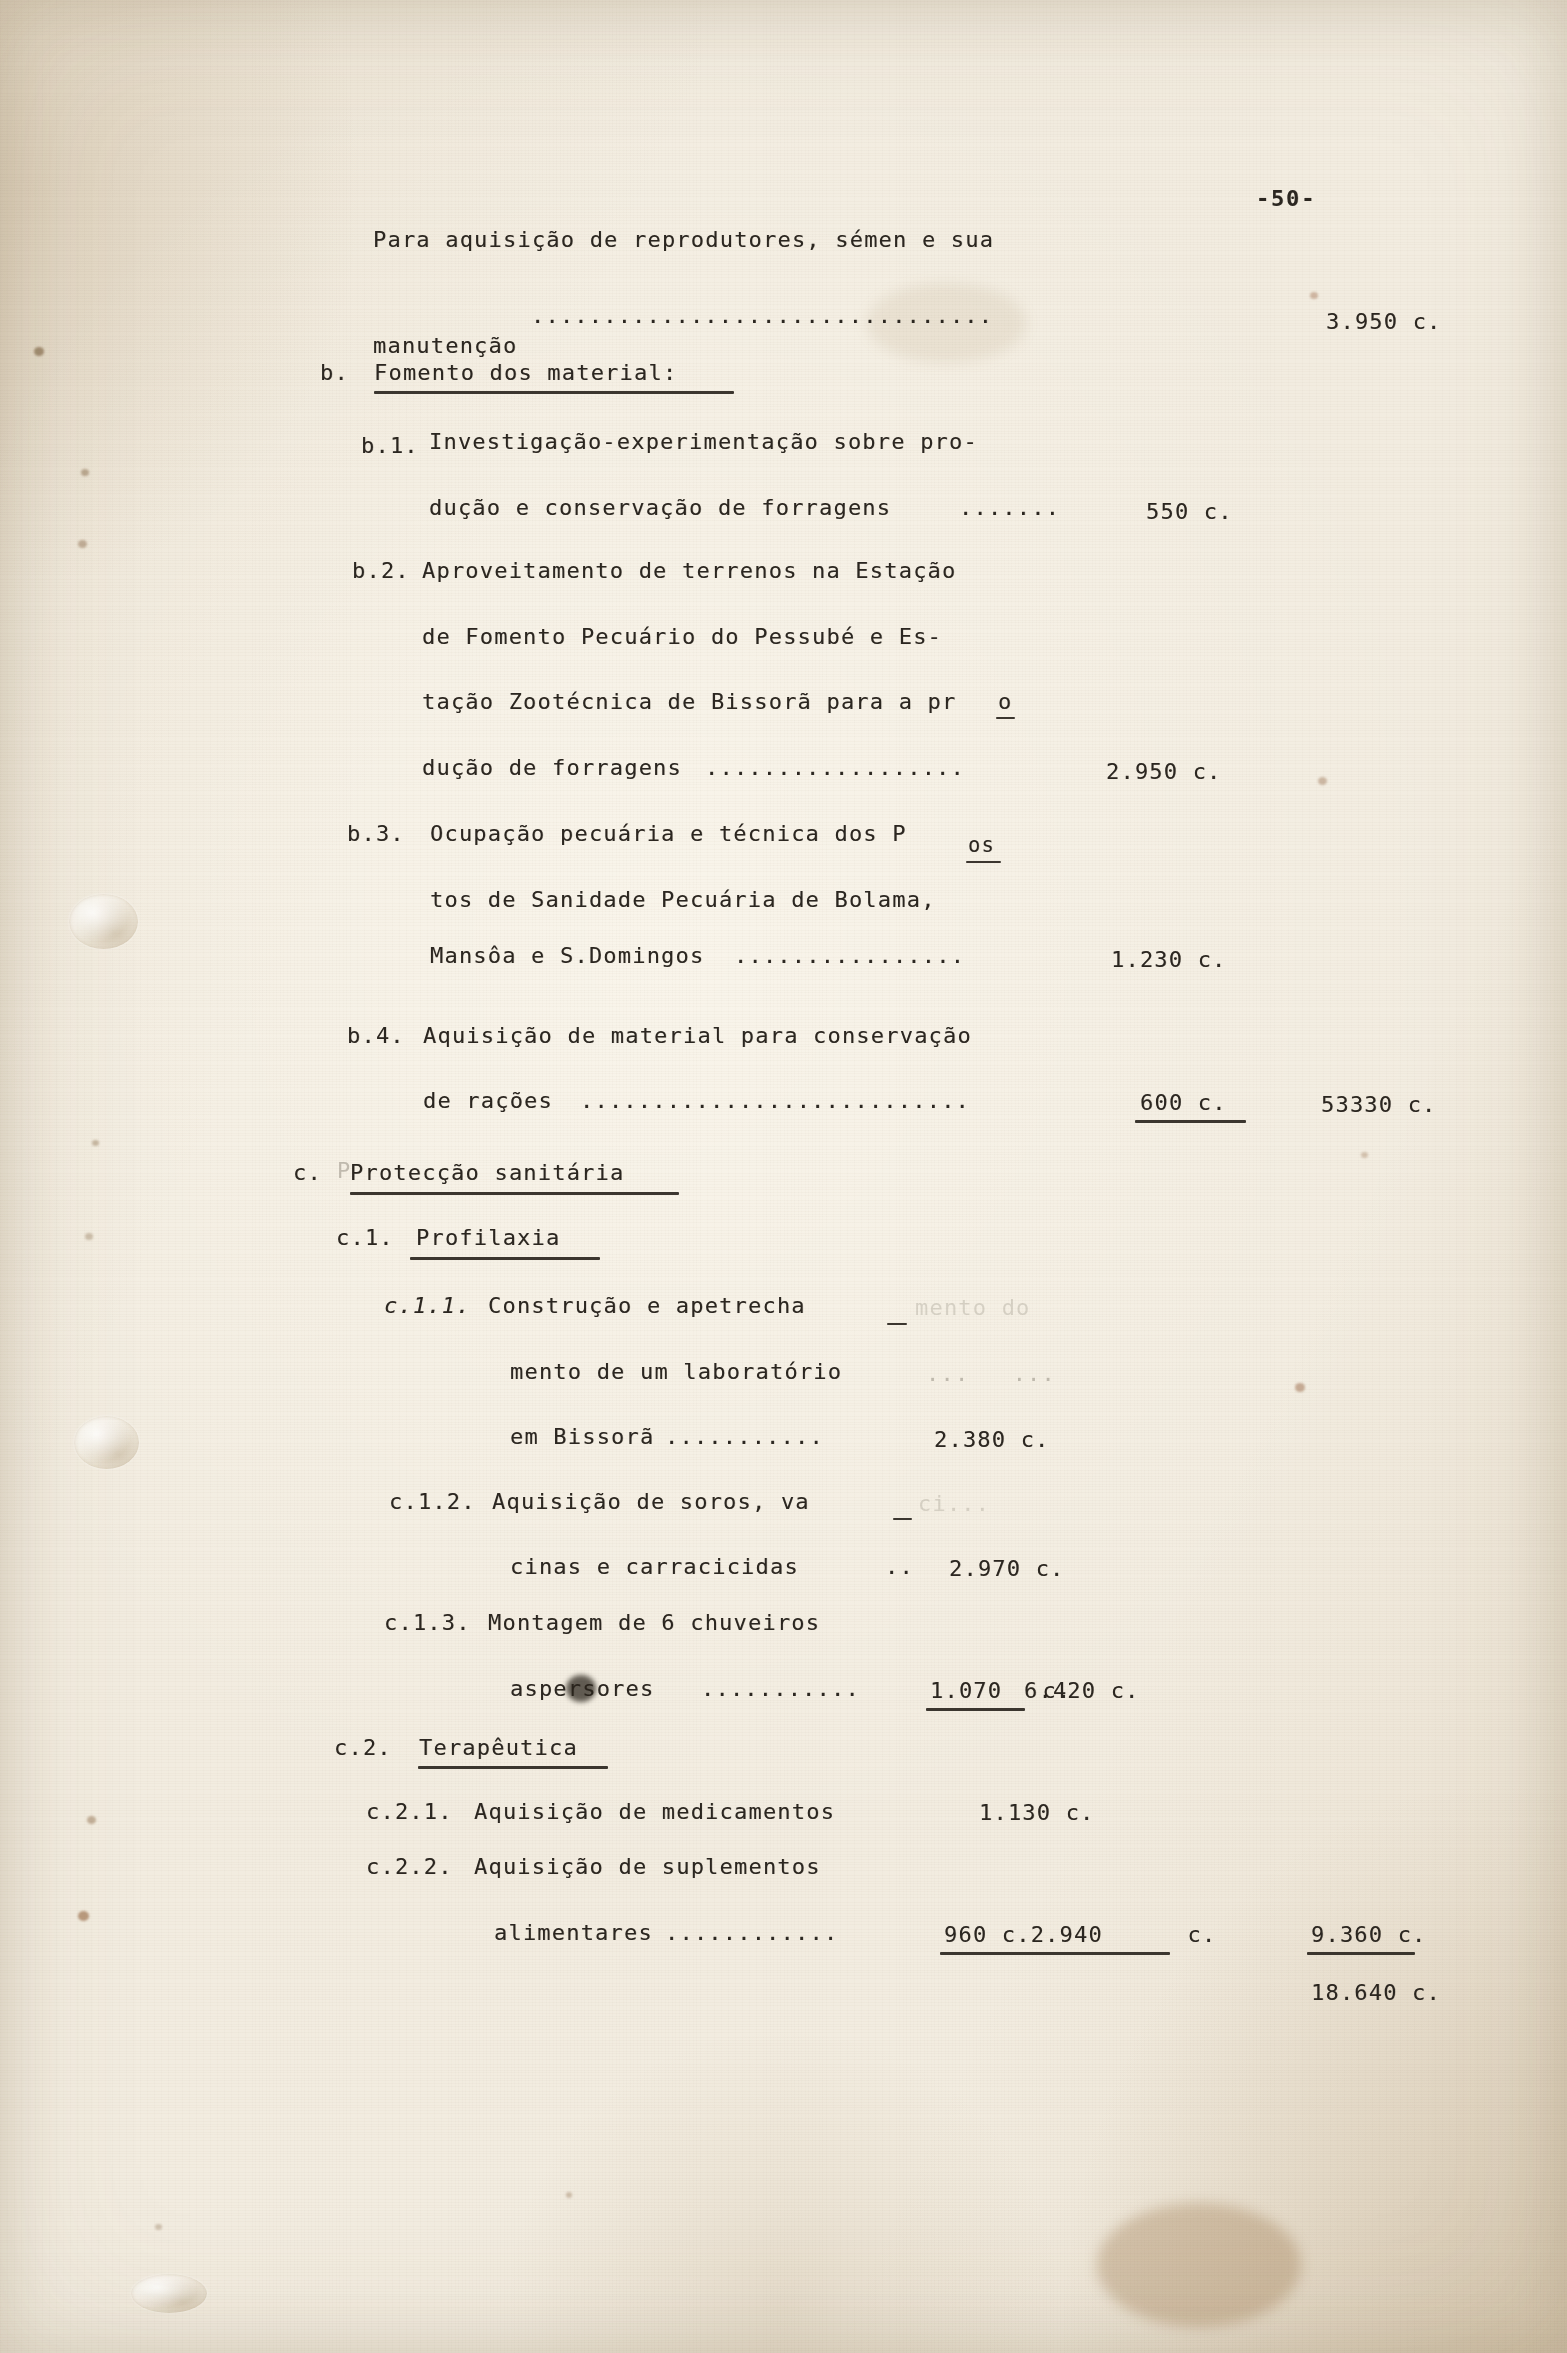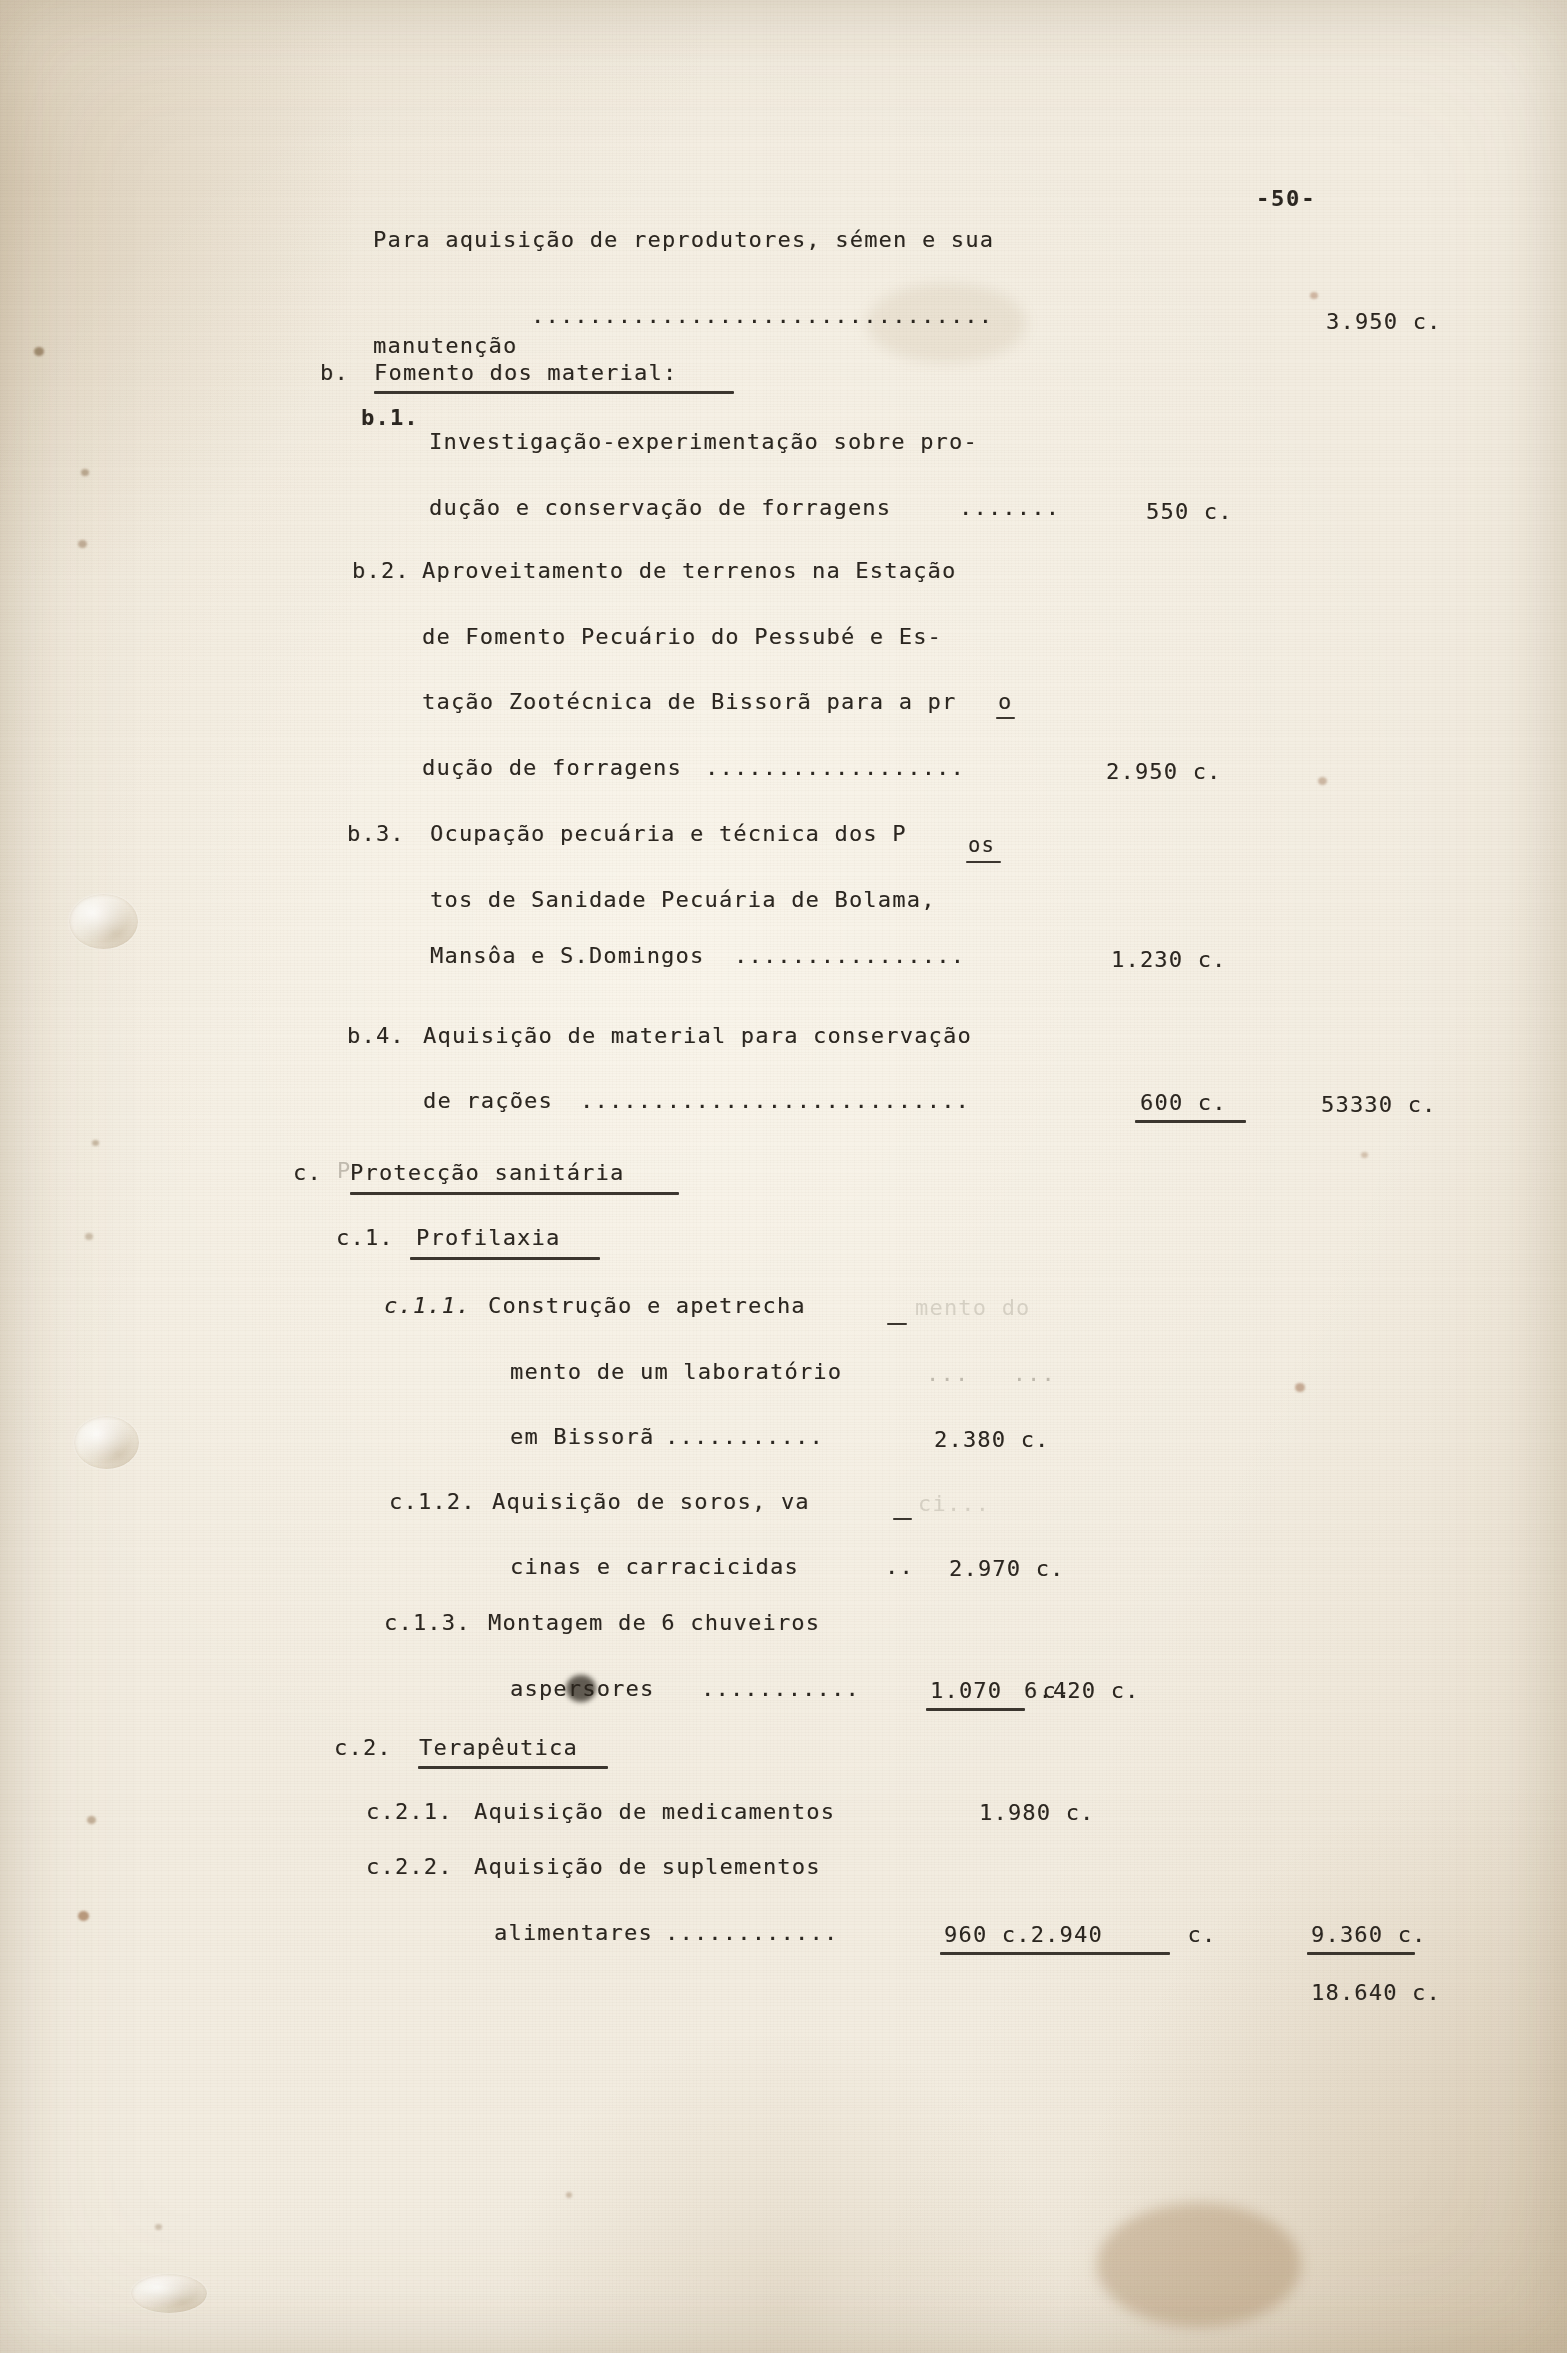--- a/index.html
+++ b/index.html
@@ -129,21 +129,21 @@
   <div class="t" style="left:373px; top:229px;">Para aquisição de reprodutores, sémen e sua</div>
 
   <div class="t" style="left:373px; top:305px;margin-top:30px;">manutenção</div>
   <div class="t" style="left:531px; top:305px;">................................</div>
   <div class="t" style="left:1326px; top:311px;">3.950 c.</div>
 
   <div class="t" style="left:320px; top:362px;">b.</div>
   <div class="t" style="left:374px; top:362px;">Fomento dos material:</div>
   <div class="u" style="left:374px; top:391px; width:360px;"></div>
 
-  <div class="t" style="left:361px; top:407px;font-weight:bold;">b.1.</div>
+  <div class="t" style="left:361px; top:435px;">b.1.</div>
   <div class="t" style="left:429px; top:431px;">Investigação-experimentação sobre pro-</div>
 
   <div class="t" style="left:429px; top:497px;">dução e conservação de forragens</div>
   <div class="t" style="left:959px; top:497px;">.......</div>
   <div class="t" style="left:1146px; top:501px;">550 c.</div>
 
   <div class="t" style="left:352px; top:560px;">b.2.</div>
   <div class="t" style="left:422px; top:560px;">Aproveitamento de terrenos na Estação</div>
 
   <div class="t" style="left:422px; top:626px;">de Fomento Pecuário do Pessubé e Es-</div>
@@ -216,21 +216,21 @@
   <div class="u" style="left:926px; top:1708px; width:99px;"></div>
   <div class="t" style="left:1028px; top:1680px;"> c.</div>
   <div class="t" style="left:1024px; top:1680px;">6.420 c.</div>
 
   <div class="t" style="left:334px; top:1737px;">c.2.</div>
   <div class="t" style="left:419px; top:1737px;">Terapêutica</div>
   <div class="u" style="left:418px; top:1766px; width:190px;"></div>
 
   <div class="t" style="left:366px; top:1801px;">c.2.1.</div>
   <div class="t" style="left:474px; top:1801px;">Aquisição de medicamentos</div>
-  <div class="t" style="left:979px; top:1802px;">1.980 c.</div>
+  <div class="t" style="left:979px; top:1802px;">1.130 c.</div>
 
   <div class="t" style="left:366px; top:1856px;">c.2.2.</div>
   <div class="t" style="left:474px; top:1856px;">Aquisição de suplementos</div>
 
   <div class="t" style="left:494px; top:1922px;">alimentares</div>
   <div class="t" style="left:665px; top:1922px;">............</div>
   <div class="t" style="left:944px; top:1924px;">960 c.2.940</div>
   <div class="u" style="left:940px; top:1952px; width:230px;"></div>
   <div class="t" style="left:1173px; top:1924px;"> c.</div>
 

